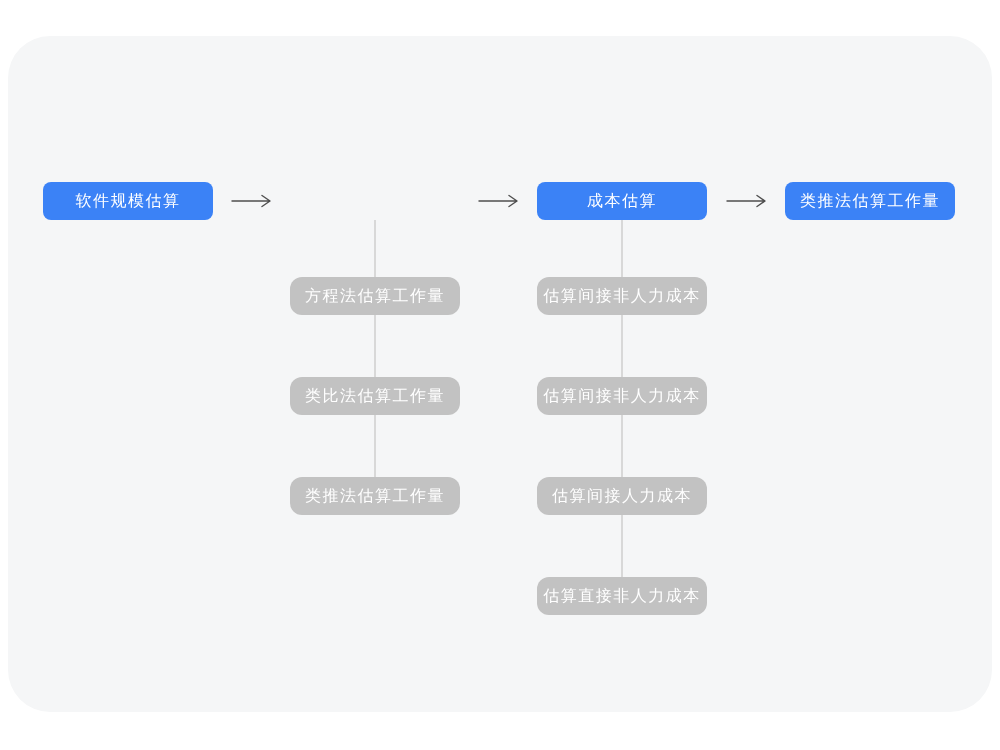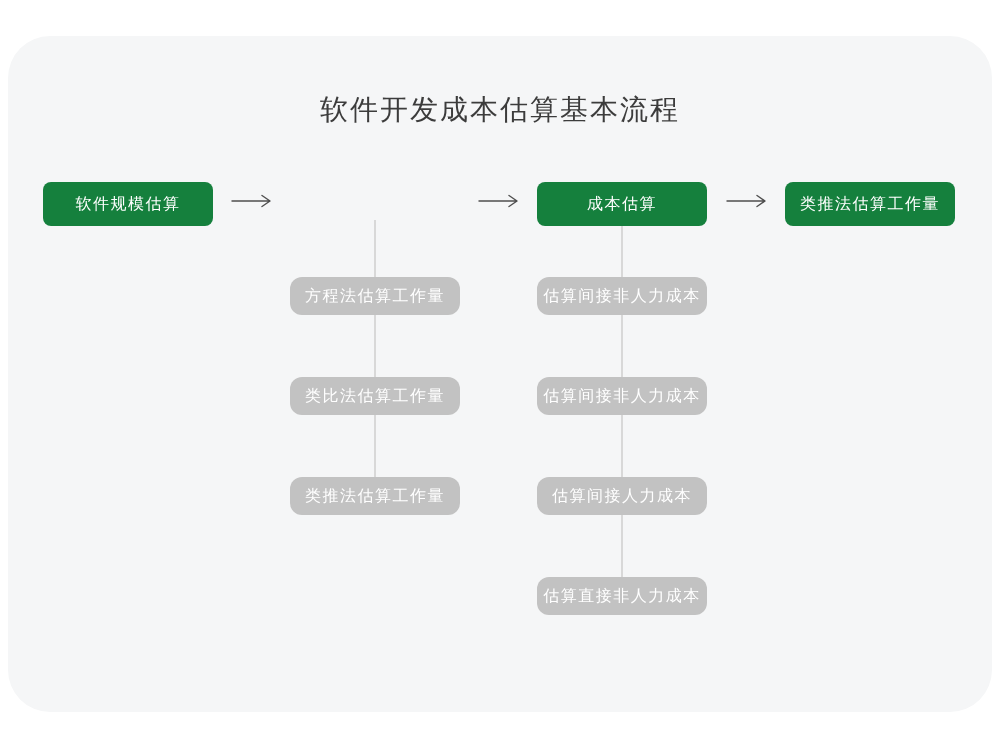--- a/index.html
+++ b/index.html
@@ -33,22 +33,22 @@
     font-size: 28px;
     font-weight: 400;
     color: #3c3c3c;
     letter-spacing: 2px;
     margin: 0;
   }
   .stage {
     position: absolute;
     top: 182px;
     width: 170px;
-    height: 44px;
-    background: #15803d;
+    height: 38px;
+    background: #3b82f6;
     border-radius: 8px;
     color: #ffffff;
     font-size: 16px;
     letter-spacing: 1.5px;
     display: flex;
     align-items: center;
     justify-content: center;
     box-sizing: border-box;
   }
   .sub {
@@ -75,21 +75,20 @@
     top: 194px;
   }
 </style>
 </head>
 <body>
 
 <div class="canvas">
 
   <div class="card"></div>
 
-  <h1 class="title">软件开发成本估算基本流程</h1>
 
   <div class="vline" style="left:374px; top:220px; height:276px"></div>
   <div class="vline" style="left:621px; top:220px; height:376px"></div>
 
   <div class="stage" style="left:43px">软件规模估算</div>
   <div class="stage" style="left:537px">成本估算</div>
   <div class="stage" style="left:785px">类推法估算工作量</div>
 
   <svg class="arrow" style="left:231px" width="41" height="14" viewBox="0 0 41 14">
     <path d="M1 7 H38 M31 1.5 L39 7 L31 12.5" stroke="#4f4f4f" stroke-width="1.4" fill="none" stroke-linecap="round" stroke-linejoin="round"></path>

